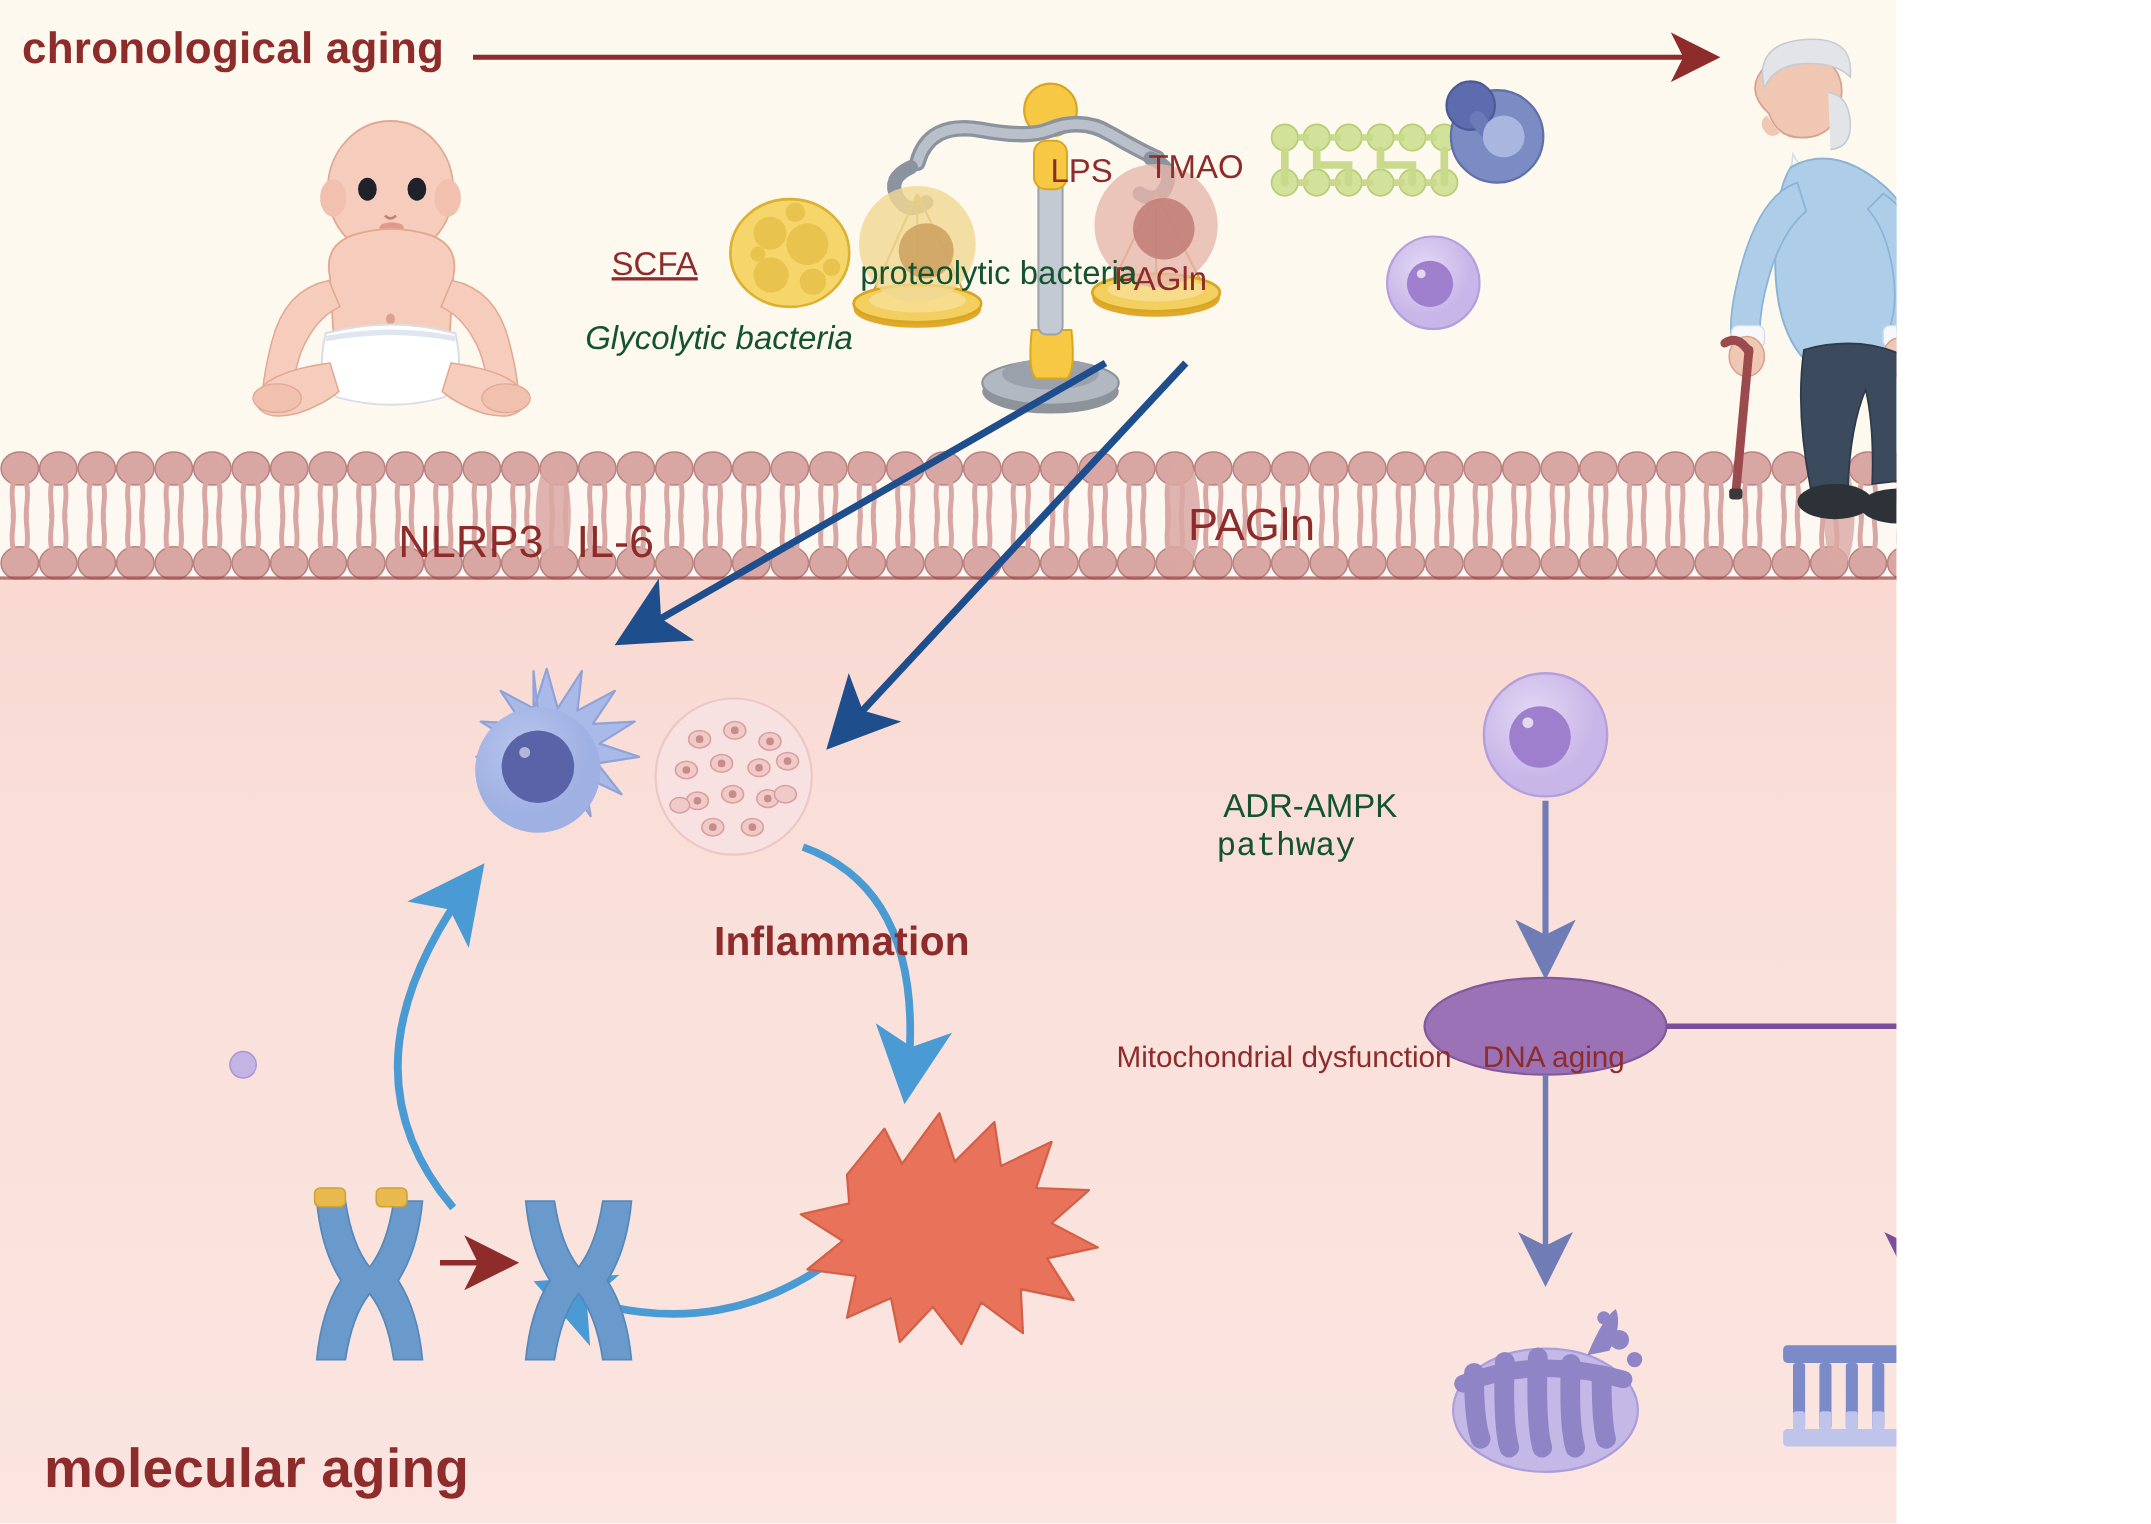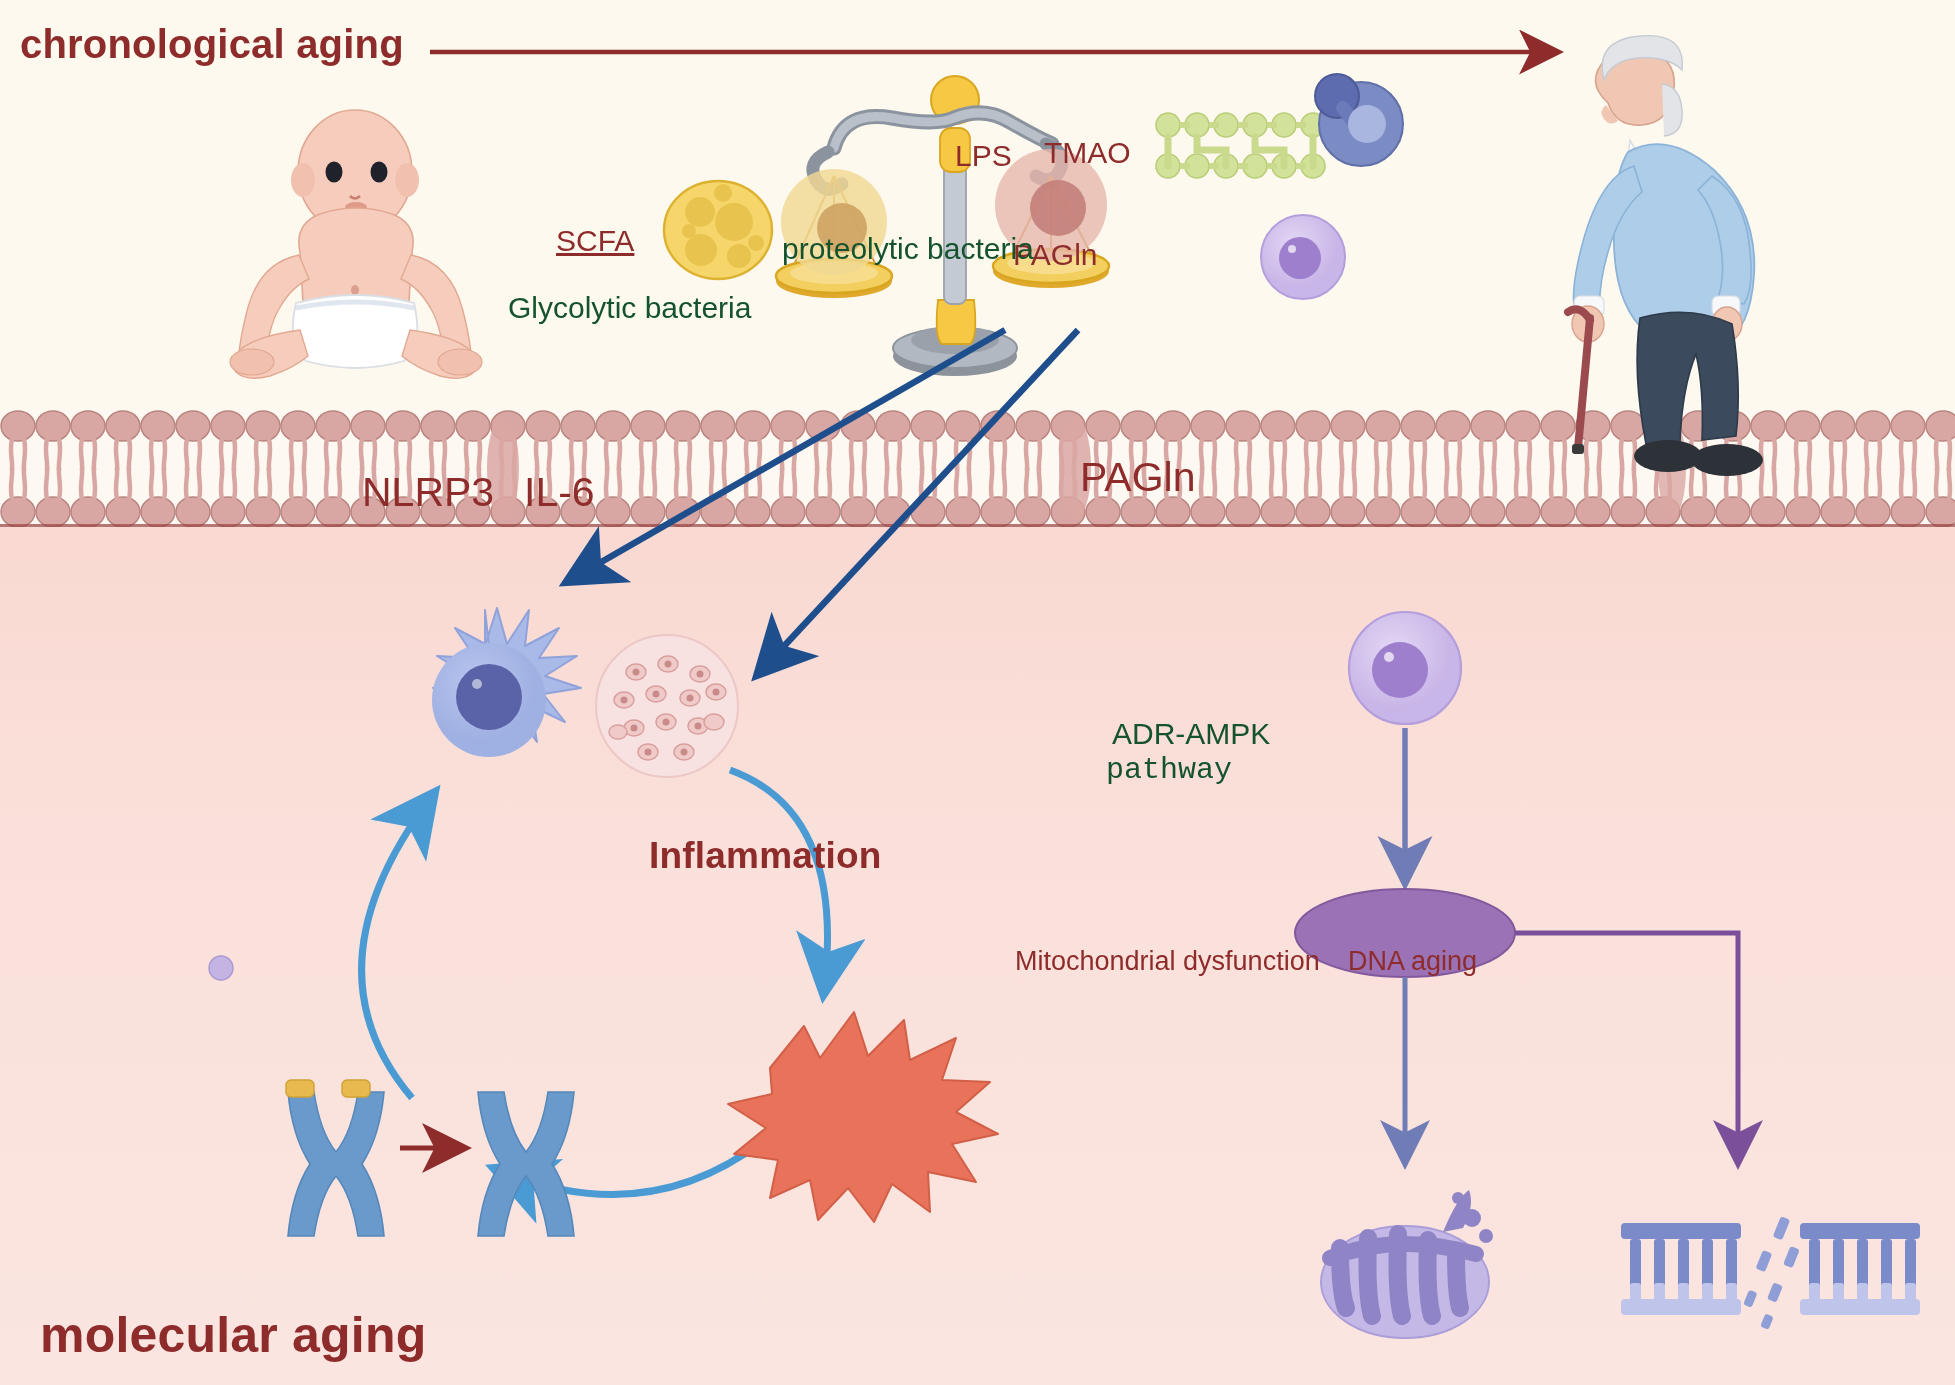--- a/index.html
+++ b/index.html
@@ -1,18 +1,18 @@
 <!DOCTYPE html>
 <html><head>
 <meta charset="utf-8">
 <style>
   html,body{margin:0;padding:0;background:#fff;}
   #stage{
     position:relative;
-    width:1955px;height:1385px;
+    width:1724px;height:1385px;
     overflow:hidden;
     font-family:"Liberation Sans", sans-serif;
   }
   
   .band-top{
     position:absolute;left:0;top:0;width:1955px;height:418px;
     background:#fdf9ef;
   }
   .membrane{
     position:absolute;left:0;top:410px;width:1955px;height:118px;
@@ -464,21 +464,21 @@
   <div class="lbl hdr title-bottom maroon" style="left:40px;top:1306px;">molecular aging</div>
 
   <div class="lbl md maroon" style="left:556px;top:224px;text-decoration:underline;">SCFA</div>
 
   <div class="lbl md maroon" style="left:955px;top:139px;">LPS</div>
 
   <div class="lbl md maroon" style="left:1044px;top:136px;">TMAO</div>
 
   <div class="lbl md maroon" style="left:1013px;top:238px;">PAGln</div>
 
-  <div class="lbl md black" style="left:508px;top:291px;">Glycolytic bacteria</div>
+  <div class="lbl md black" style="left:532px;top:291px;font-style:italic;">Glycolytic bacteria</div>
 
   <div class="lbl md black" style="left:782px;top:232px;">proteolytic bacteria</div>
 
   <div class="lbl xl maroon" style="left:362px;top:469px;">NLRP3</div>
 
   <div class="lbl xl maroon" style="left:524px;top:469px;">IL-6</div>
 
 
   <div class="lbl hdr lg maroon" style="left:649px;top:835px;">Inflammation</div>
 

